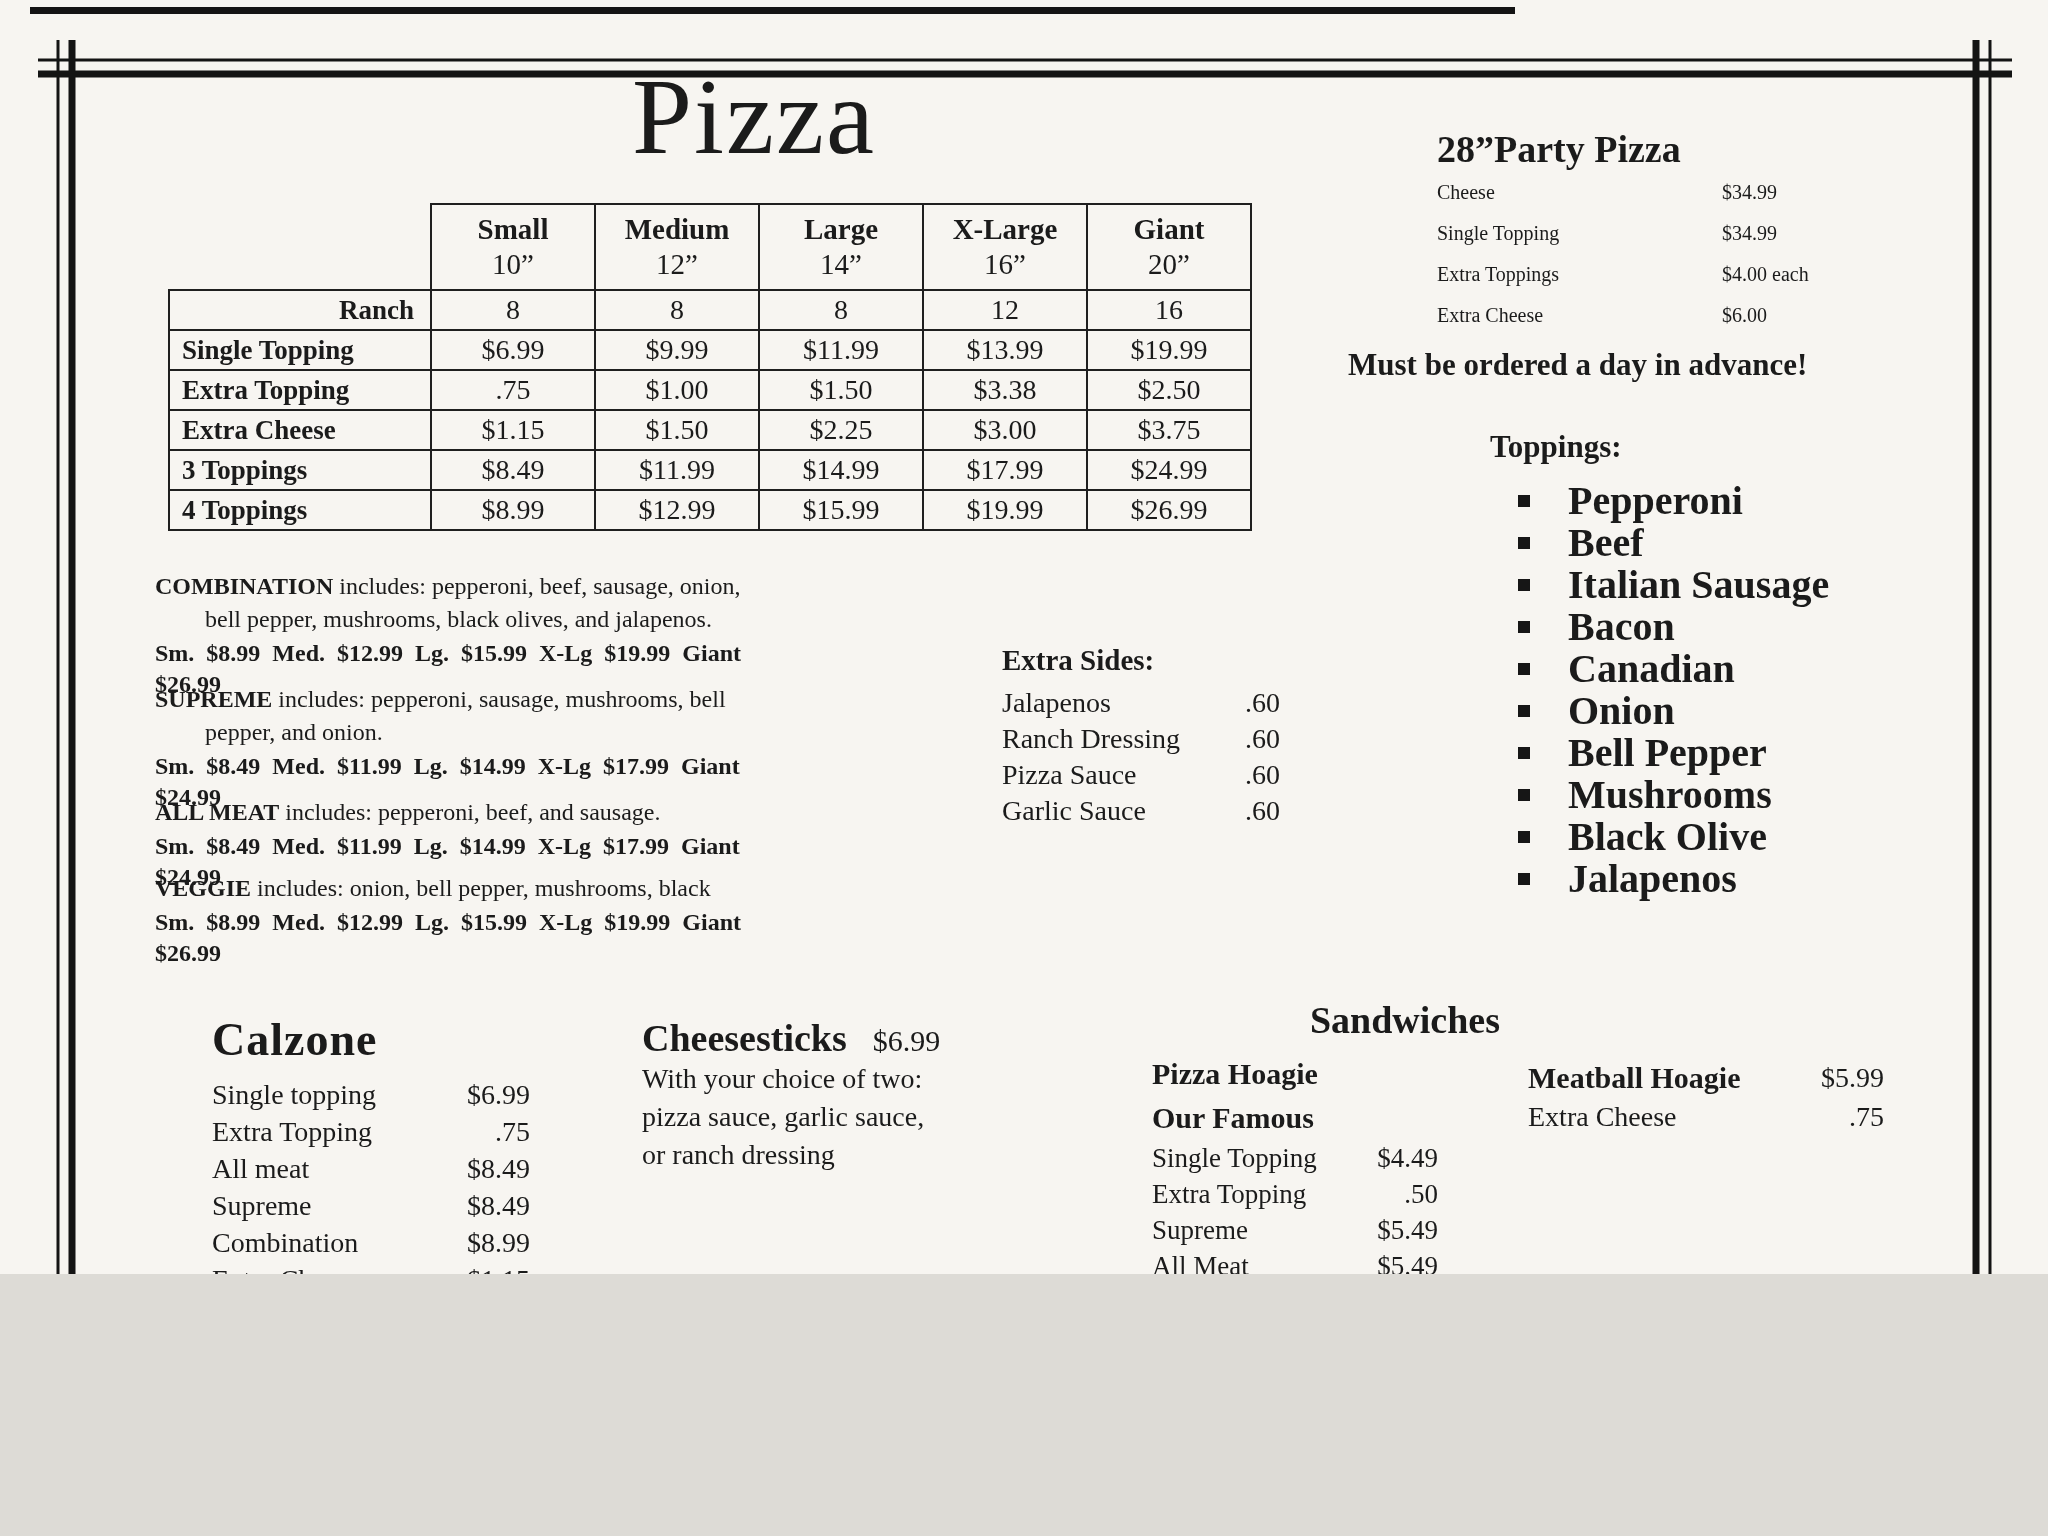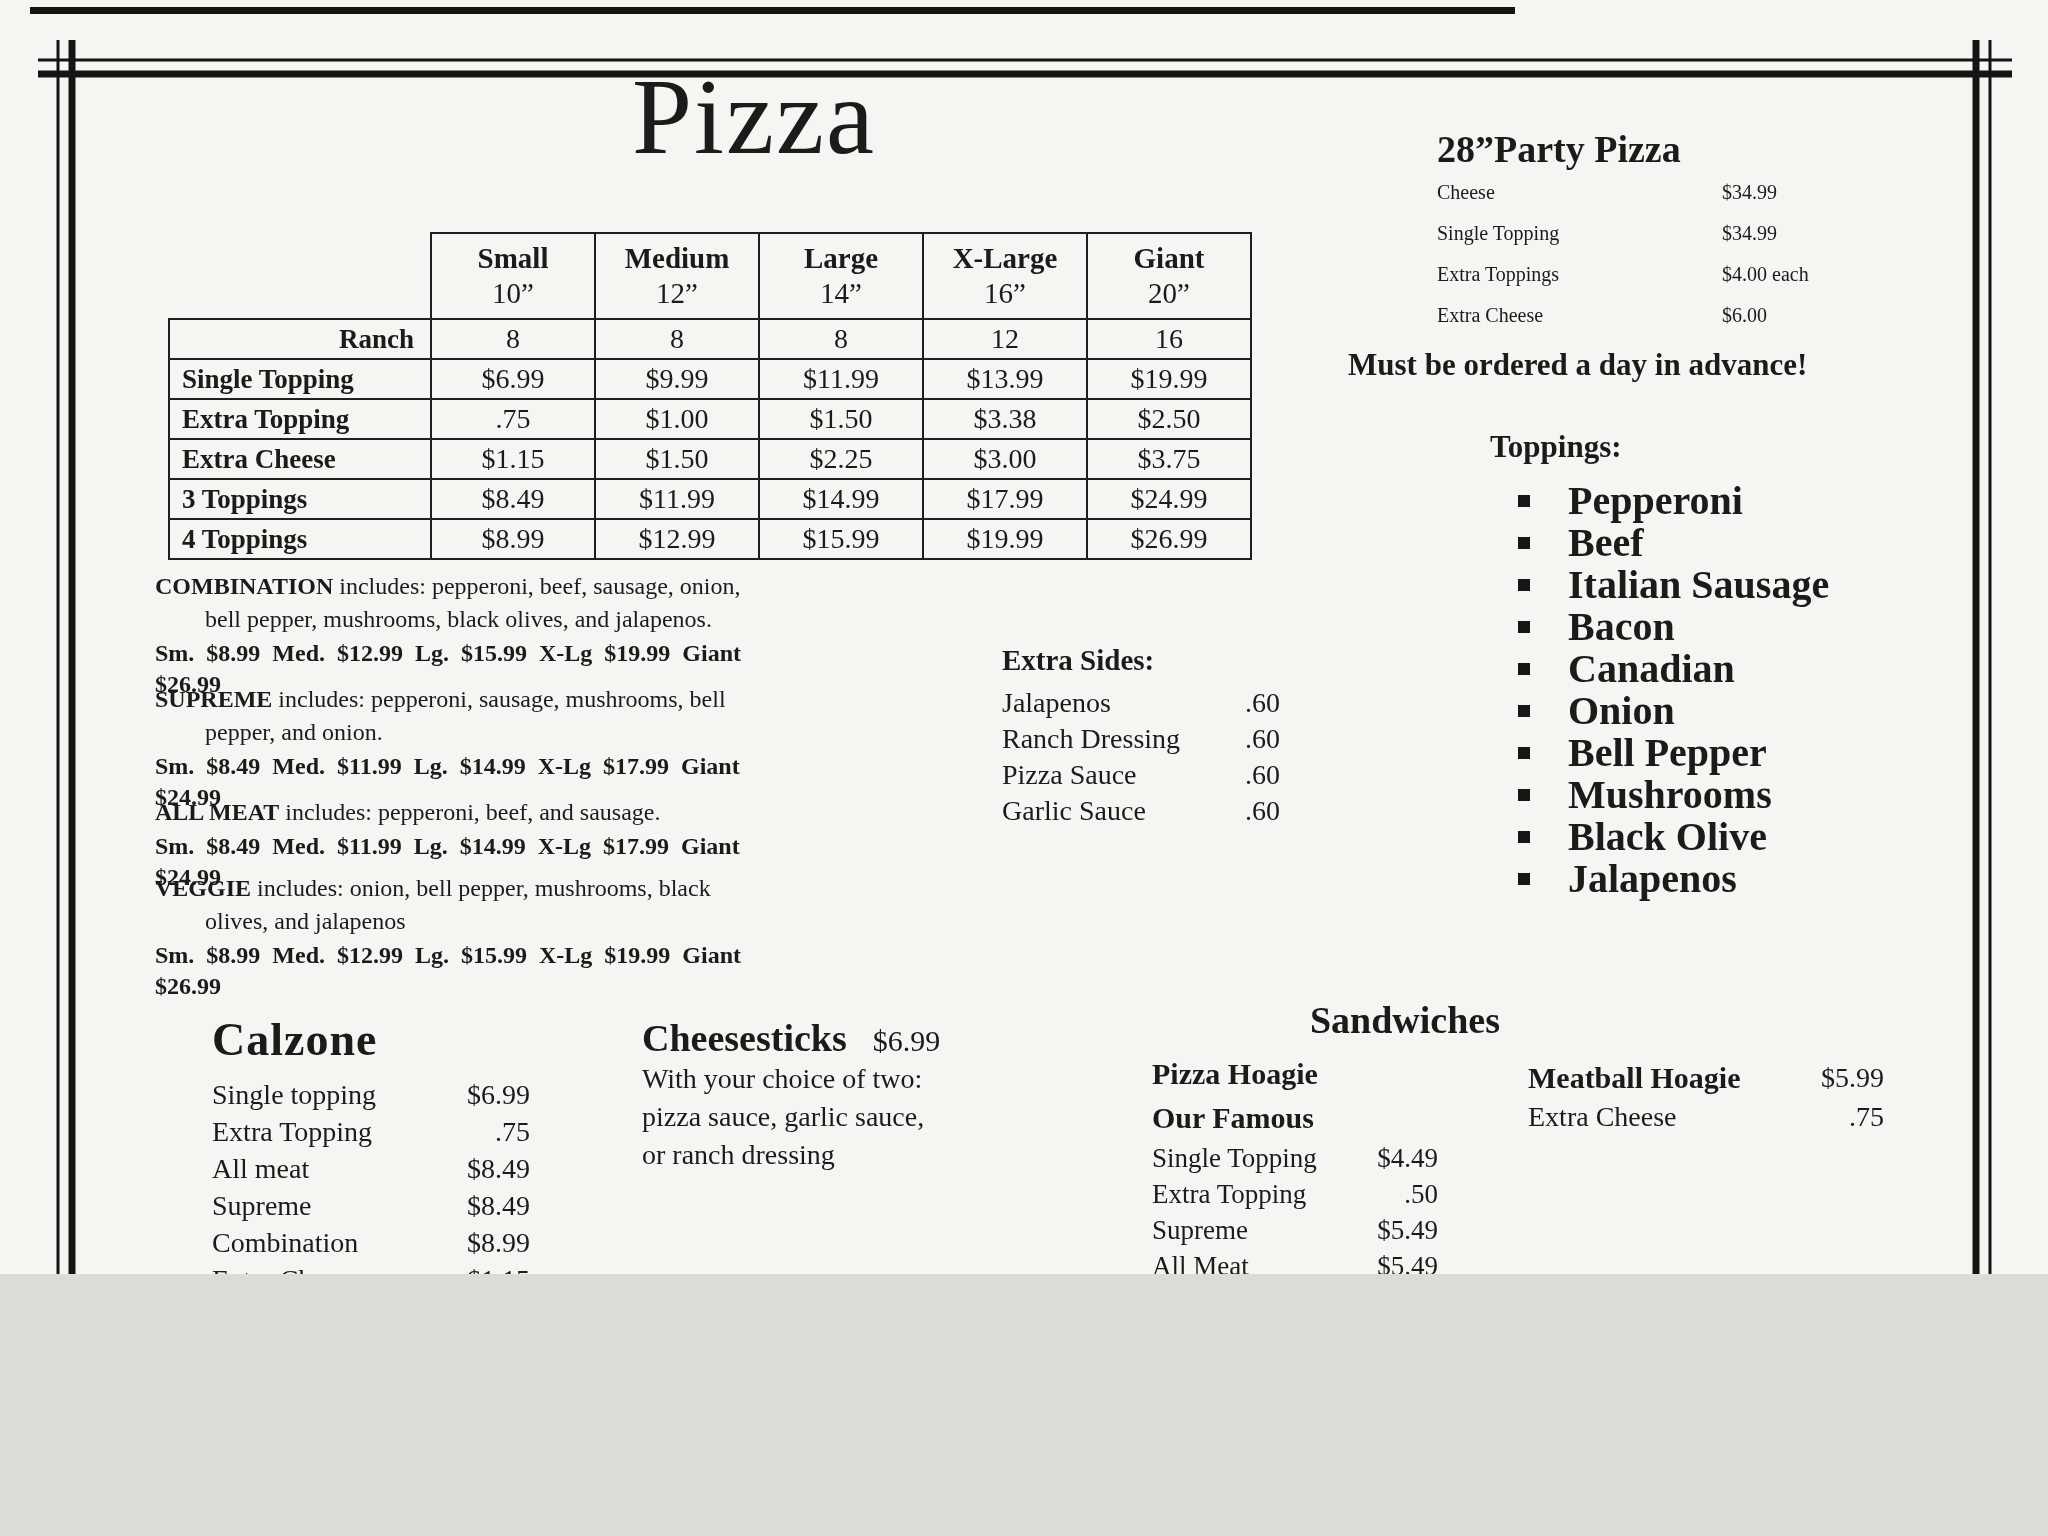--- a/index.html
+++ b/index.html
@@ -9,21 +9,21 @@
     font-family:"Liberation Serif","DejaVu Serif",serif;
     color:#1b1b1b;
   }
   .abs { position:absolute; }
   .frame { position:absolute; left:0; top:0; pointer-events:none; }
 
   
   .page-title { left:632px; top:58px; font-size:108px; line-height:1.1; letter-spacing:2px; }
 
   
-  .pizza-table { position:absolute; left:168px; top:203px; border-collapse:collapse;margin-top:29px; }
+  .pizza-table { position:absolute; left:168px; top:203px; border-collapse:collapse; }
   .pizza-table th, .pizza-table td { border:2px solid #1f1f1f; }
   .pizza-table .blank-cell { border:none; }
   .pizza-table .header-row { height:86px; }
   .pizza-table tr { height:40px; }
   .pizza-table .size-header { width:162px; text-align:center; font-size:29px; font-weight:bold; line-height:1.22; padding:2px 0; }
   .pizza-table .size-inches { font-weight:normal; }
   .pizza-table .row-label { width:232px; font-size:27px; font-weight:bold; text-align:left; padding-left:12px; }
   .pizza-table .row-label.slices { text-align:right; padding-right:16px; }
   .pizza-table .price-cell { text-align:center; font-size:28px; }
 
@@ -191,21 +191,20 @@
     <div class="spec-prices">Sm. $8.49 Med. $11.99 Lg. $14.99 X-Lg $17.99 Giant $24.99</div>
   </div>
 
   <div class="abs spec" style="top:796px;">
     <div class="spec-line"><span class="spec-name">ALL MEAT</span><span> includes: pepperoni, beef, and sausage.</span></div>
     <div class="spec-prices">Sm. $8.49 Med. $11.99 Lg. $14.99 X-Lg $17.99 Giant $24.99</div>
   </div>
 
   <div class="abs spec" style="top:872px;">
     <div class="spec-line"><span class="spec-name">VEGGIE</span><span> includes: onion, bell pepper, mushrooms, black</span></div>
-    <div class="spec-line spec-line2">olives, and jalapenos</div>
     <div class="spec-prices">Sm. $8.99 Med. $12.99 Lg. $15.99 X-Lg $19.99 Giant $26.99</div>
   </div>
 
   <div class="abs sides">
     <div class="sides-title">Extra Sides:</div>
     <div class="side-row">
         <span>Jalapenos</span>
         <span>.60</span>
       </div>
     <div class="side-row">

